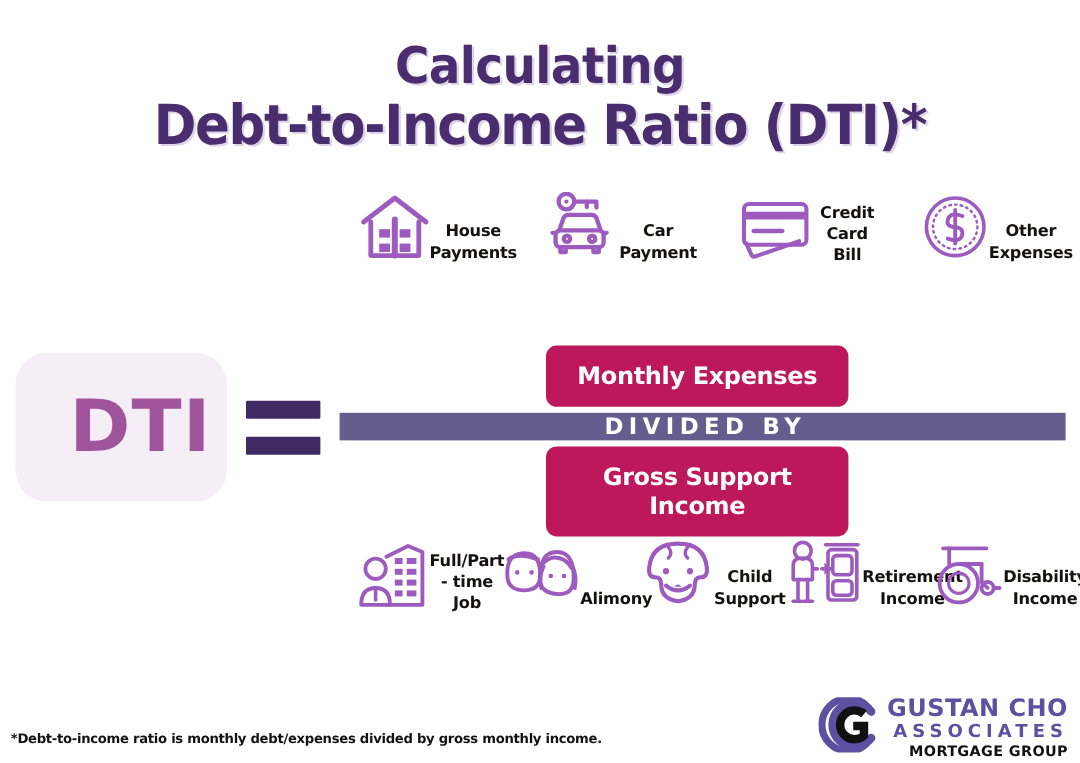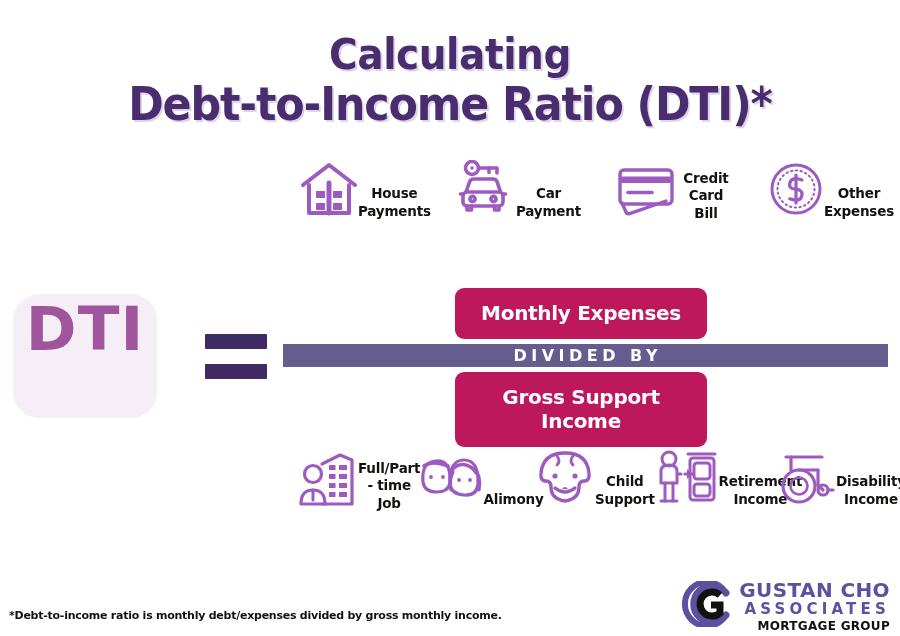--- a/index.html
+++ b/index.html
@@ -89,21 +89,23 @@
   
   #dti-badge {
     position: absolute;
     left: 13px;
     top: 294px;
     width: 144px;
     height: 124px;
     background: #F5EEF7;
     border-radius: 26px;
     display: flex;
+    align-items: center;
     justify-content: center;
+    padding-left: 32px;
   }
   #dti-badge .dti-text {
     font-family: "DejaVu Sans", sans-serif;
     font-size: 60px;
     font-weight: bold;
     color: #A0549B;
     letter-spacing: 1px;
     transform: scaleX(1.02);
   }
 
@@ -150,21 +152,21 @@
     background: #645D8D;
     height: 23px;
     margin: 5px 0;
     display: flex;
     align-items: center;
     justify-content: center;
   }
   #divider-bar .divider-text {
     color: #ffffff;
     font-family: "DejaVu Sans", sans-serif;
-    font-size: 16px;
+    font-size: 19px;
     font-weight: bold;
     letter-spacing: 4.5px;
     text-indent: 4.5px;
   }
 
   
   #footnote {
     position: absolute;
     left: 9px;
     bottom: 14px;

